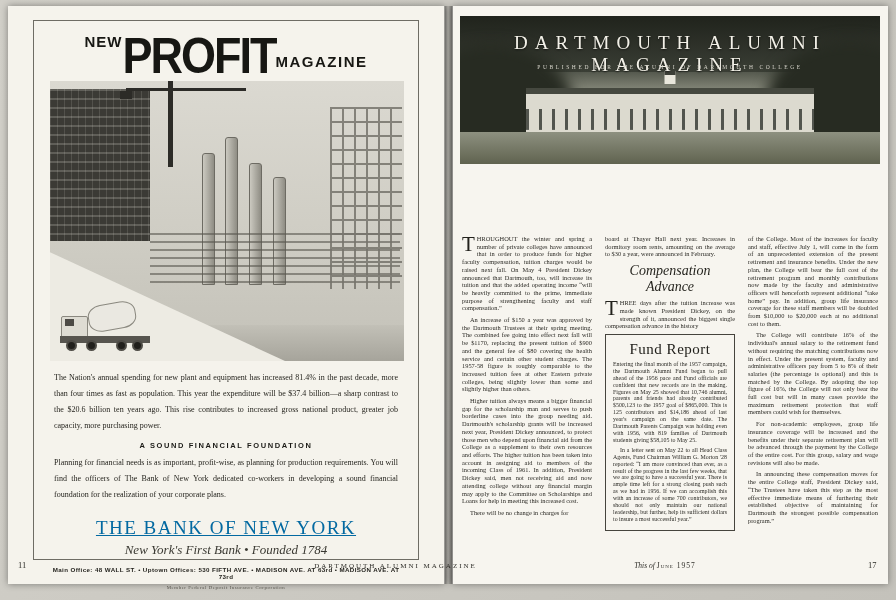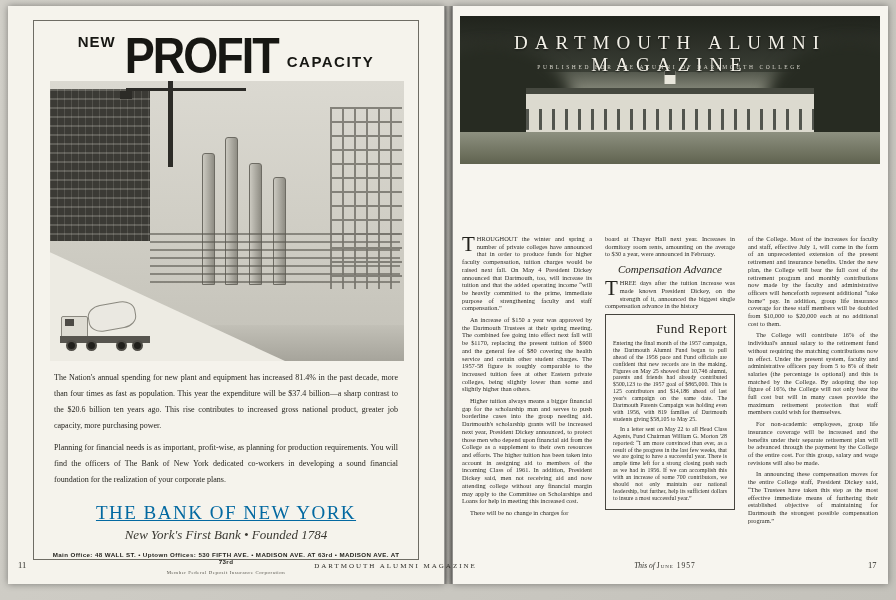--- a/index.html
+++ b/index.html
@@ -16,21 +16,21 @@
   
   .page { position:absolute; top:6px; height:578px; background:#f5f3ec; box-shadow:0 0 7px rgba(0,0,0,.4); }
   .page-left  { left:8px;  width:437px; }
   .page-right { left:452px; width:436px; background:#f7f5ef; }
   .gutter { position:absolute; left:444px; top:6px; width:9px; height:578px;
             background:linear-gradient(90deg, rgba(0,0,0,.40), rgba(0,0,0,.10) 45%, rgba(0,0,0,.45)); }
 
   
   .ad { position:absolute; left:25px; top:14px; width:386px; height:540px;
         border:1px solid #6e6c64; padding:6px 16px 0; }
-  .ad-headline { display:flex; justify-content:center; align-items:flex-start; gap:9px; height:52px;
+  .ad-headline { display:flex; justify-content:center; align-items:flex-start; height:52px;
                  font-family:"Liberation Sans", sans-serif; color:#171713; }
   .hl-new      { font-weight:700; font-size:15px; margin-top:6px; letter-spacing:1px; }
   .hl-profit   { font-weight:700; font-size:45px; letter-spacing:-2px; transform:scaleY(1.12); transform-origin:top; }
   .hl-capacity { font-weight:700; font-size:15px; margin-top:26px; letter-spacing:1.5px; }
 
   .ad-photo { position:relative; width:354px; height:280px; margin:2px auto 9px;
               background:linear-gradient(#dbd9d1 0%, #cfcdc4 55%, #c3c1b8 100%); overflow:hidden; }
   .ph { position:absolute; }
   .bldg-left { left:0; top:8px; width:100px; height:152px; background:#3b3a35;
                background-image:
@@ -93,24 +93,24 @@
 
   .article-title { position:absolute; top:176px; width:100%; text-align:center;
                    font-size:27px; font-weight:400; letter-spacing:11px; color:#2a2923; }
 
   .columns { position:absolute; left:10px; right:10px; top:229px; bottom:20px; display:flex; gap:13px; overflow:hidden; }
   .col { flex:1; overflow:hidden; }
   .col p { font-size:6.4px; line-height:7.7px; text-align:justify; color:#2c2b26; margin-bottom:4px; text-indent:8px; }
   .col p.nodent { text-indent:0; }
   .col p.dc { text-indent:0; }
   .col p.dc::first-letter { float:left; font-size:21px; line-height:16px; padding:1px 2px 0 0; color:#22211c; }
-  .section-head { text-align:center; font-style:italic; font-weight:400; font-size:11px; margin:5px 0 4px; color:#26251f; }
+  .section-head { text-align:center; font-style:italic; font-weight:400; font-size:14px; margin:5px 0 4px; color:#26251f; }
 
   .fund-box { border:1px solid #46443d; padding:6px 7px 4px; margin-top:3px; background:#f7f5ef; }
-  .fund-title { text-align:right; font-size:13px; letter-spacing:.5px; margin-bottom:3px; color:#22211c; }
+  .fund-title { text-align:center; font-size:15px; letter-spacing:.5px; margin-bottom:3px; color:#22211c; }
   .fund-box p { font-size:5.9px; line-height:6.9px; text-align:justify; margin-bottom:3px; text-indent:0; }
   .fund-box p.ind { text-indent:7px; }
 
   
   .pg-num { position:absolute; font-size:8.5px; color:#2d2c27; }
   .pg-num-left  { left:18px;  top:560px; }
   .pg-num-right { left:868px; top:560px; }
   .footer-mag { position:absolute; left:298px; width:195px; top:562px; text-align:center;
                 font-size:7px; letter-spacing:2px; color:#2d2c27; }
   .footer-issue { position:absolute; left:585px; width:160px; top:561px; text-align:center;
@@ -122,21 +122,21 @@
 <body>
 
 <div class="spread">
 
   <div class="page page-left">
     <div class="ad">
 
       <div class="ad-headline">
         <span class="hl-new">NEW</span>
         <span class="hl-profit">PROFIT</span>
-        <span class="hl-capacity">CAPACITY</span>
+        <span class="hl-capacity">MAGAZINE</span>
       </div>
 
       <div class="ad-photo">
         <div class="ph bldg-left"></div>
         <div class="ph crane-mast"></div>
         <div class="ph crane-jib"></div>
         <div class="ph crane-wt"></div>
         <div class="ph tw tw1"></div>
         <div class="ph tw tw2"></div>
         <div class="ph tw tw3"></div>
@@ -151,20 +151,21 @@
           <div class="cab-win"></div>
           <div class="chassis"></div>
           <div class="wheel w1"></div>
           <div class="wheel w2"></div>
           <div class="wheel w3"></div>
           <div class="wheel w4"></div>
         </div>
       </div>
 
       <p class="ad-body">The Nation's annual spending for new plant and equipment has increased 81.4% in the past decade, more than four times as fast as population. This year the expenditure will be $37.4 billion—a sharp contrast to the $20.6 billion ten years ago. This rise contributes to increased gross national product, greater job capacity, more purchasing power.</p>
+      <div class="ad-subhead">A SOUND FINANCIAL FOUNDATION</div>
       <p class="ad-body">Planning for financial needs is as important, profit-wise, as planning for production requirements. You will find the officers of The Bank of New York dedicated co-workers in developing a sound financial foundation for the realization of your corporate plans.</p>
 
       <div class="bank-name">THE BANK OF NEW YORK</div>
       <div class="bank-tagline">New York's First Bank • Founded 1784</div>
       <div class="bank-offices">Main Office: 48 WALL ST. • Uptown Offices: 530 FIFTH AVE. • MADISON AVE. AT 63rd • MADISON AVE. AT 73rd</div>
       <div class="bank-member">Member Federal Deposit Insurance Corporation</div>
     </div>
   </div>
 
   <div class="page page-right">

